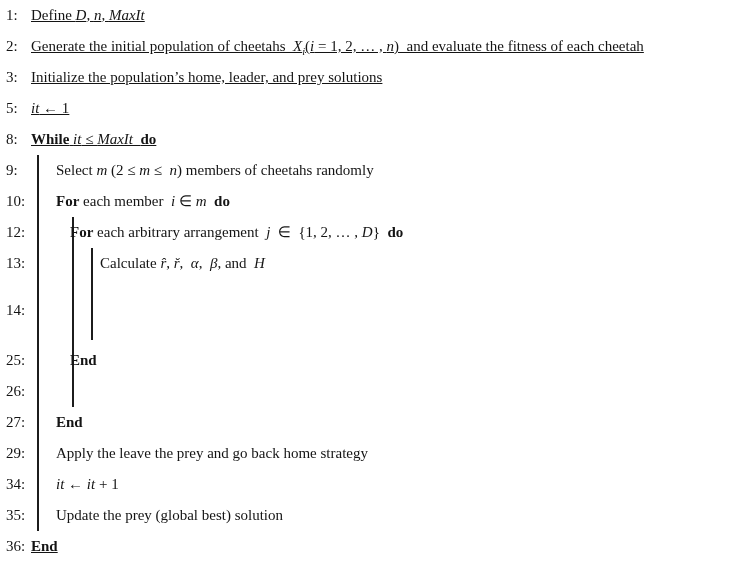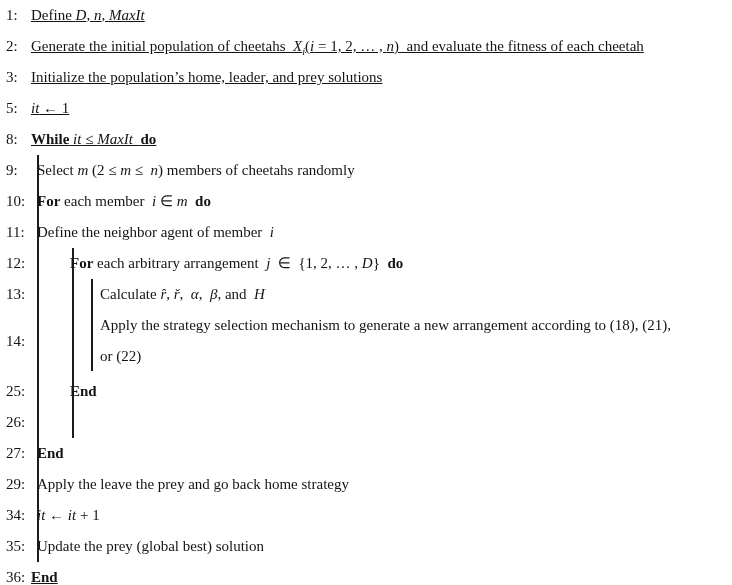--- a/index.html
+++ b/index.html
@@ -38,21 +38,21 @@
   .row.tall .num {
     top: 0;
     height: 62px;
     line-height: 62px; 
   }
   .content {
     position: absolute;
     top: 0;
   }
   .content.l0 { left: 31px; text-decoration: underline; }
-  .content.l1 { left: 37px; font-family: Liberation Serif, serif; }
+  .content.l1 { left: 56px; font-family: Liberation Serif, serif; }
   .content.l2 { left: 70px; }
   .content.l3 { left: 100px; }
   .bar {
     position: absolute;
     top: 0;
     bottom: 0;
     width: 1.6px;
     background: #1c1c1c;
   }
   .bar.b1 { left: 37px; }
@@ -100,42 +100,36 @@
         <span class="num">9:</span>
         <span class="content l1"><span class="seg-n">Select </span><span class="seg-i">m</span><span class="seg-n"> (2 ≤ </span><span class="seg-i">m</span><span class="seg-n"> ≤ &nbsp;</span><span class="seg-i">n</span><span class="seg-n">) members of cheetahs randomly</span></span>
       </div>
       <div class="row">
         <div class="bar b1"></div>
         <span class="num">10:</span>
         <span class="content l1"><span class="seg-b">For</span><span class="seg-n"> each member &nbsp;</span><span class="seg-i">i</span><span class="seg-n"> ∈ </span><span class="seg-i">m</span><span class="seg-n"> &nbsp;</span><span class="seg-b">do</span></span>
       </div>
       <div class="row">
         <div class="bar b1"></div>
-        <span class="num">11:</span>
-        <span class="content l1"><span class="seg-n">Define the neighbor agent of member &nbsp;</span><span class="seg-i">i</span></span>
-      </div>
-      <div class="row">
-        <div class="bar b1"></div>
         <div class="bar b2"></div>
         <span class="num">12:</span>
         <span class="content l2"><span class="seg-b">For</span><span class="seg-n"> each arbitrary arrangement &nbsp;</span><span class="seg-i">j</span><span class="seg-n"> &nbsp;∈ &nbsp;{1, 2, … , </span><span class="seg-i">D</span><span class="seg-n">} &nbsp;</span><span class="seg-b">do</span></span>
       </div>
       <div class="row">
         <div class="bar b1"></div>
         <div class="bar b2"></div>
         <div class="bar b3"></div>
         <span class="num">13:</span>
         <span class="content l3"><span class="seg-n">Calculate </span><span class="seg-i">r̂</span><span class="seg-n">, </span><span class="seg-i">ř</span><span class="seg-n">, &nbsp;</span><span class="seg-i">α</span><span class="seg-n">, &nbsp;</span><span class="seg-i">β</span><span class="seg-n">, and &nbsp;</span><span class="seg-i">H</span></span>
       </div>
       <div class="row tall">
         <div class="bar b1"></div>
         <div class="bar b2"></div>
         <div class="bar b3"></div>
         <span class="num">14:</span>
-        <span class="content l3"><span class="seg-n">Apply the strategy selection mechanism to generate a new arrangement according to (18), (21),</span><br><span class="seg-n">or (22)</span></span>
       </div>
       <div class="row">
         <div class="bar b1"></div>
         <div class="bar b2"></div>
         <span class="num">25:</span>
         <span class="content l2"><span class="seg-b">End</span></span>
       </div>
       <div class="row">
         <div class="bar b1"></div>
         <div class="bar b2"></div>

